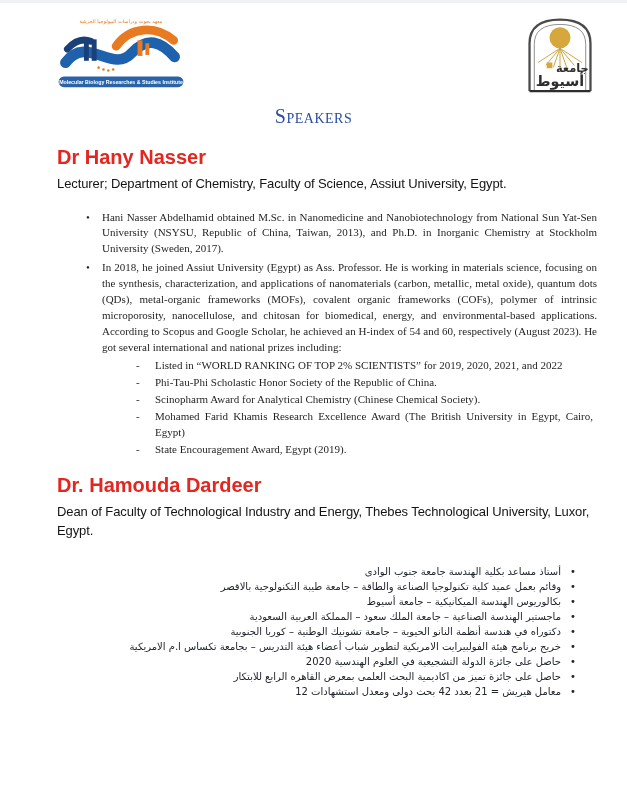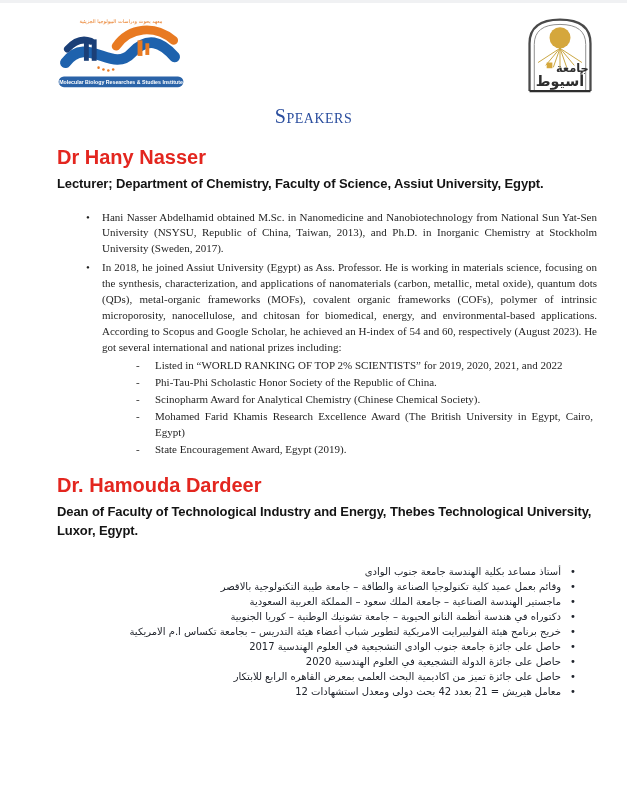--- a/index.html
+++ b/index.html
@@ -23,21 +23,21 @@
   }
 
   
   .content { padding:2px 30px 0 57px; }
 
   .speaker-name {
     font-family:"Liberation Sans", sans-serif; font-weight:700;
     font-size:20px; color:#e3261f; margin:16px 0 5px;
   }
   .speaker-role {
-    font-family:"Liberation Sans", sans-serif; font-weight:700;
+    font-family:"Liberation Sans", sans-serif; font-weight:400;
     font-size:13px; letter-spacing:-0.1px; color:#141414; line-height:1.5;
     margin:0 0 6px;
   }
 
   .blist { list-style:none; margin:16px 0 0 28px; padding:0;
            font-size:11px; line-height:1.45; }
   .blist > li { position:relative; padding-left:17px; text-align:justify; margin-bottom:3px; }
   .blist > li::before { content:"\2022"; position:absolute; left:1px; }
 
   .dlist { list-style:none; margin:2px 4px 0 32px; padding:0; }
@@ -127,24 +127,24 @@
       </ul>
     </section>
 
     <section>
       <div class="speaker-name" style="">Dr. Hamouda Dardeer</div>
       <div class="speaker-role">Dean of Faculty of Technological Industry and Energy, Thebes Technological University, Luxor, Egypt.</div>
 
       <ul class="alist" dir="rtl" lang="ar">
         <li>أستاذ مساعد بكلية الهندسة جامعة جنوب الوادى</li>
         <li>وقائم بعمل عميد كلية تكنولوجيا الصناعة والطاقة – جامعة طيبة التكنولوجية بالاقصر</li>
+        <li>بكالوريوس الهندسة الميكانيكية – جامعة أسيوط</li>
         <li>ماجستير الهندسة الصناعية – جامعة الملك سعود – المملكة العربية السعودية</li>
         <li>دكتوراه في هندسة أنظمة النانو الحيوية – جامعة تشونيك الوطنية – كوريا الجنوبية</li>
         <li>خريج برنامج هيئة الفولبيرايت الامريكية لتطوير شباب أعضاء هيئة التدريس – بجامعة تكساس ا.م الامريكية</li>
-        <li>حاصل على جائزة جامعة جنوب الوادى التشجيعية في العلوم الهندسية 2017</li>
         <li>حاصل على جائزة الدولة التشجيعية في العلوم الهندسية 2020</li>
         <li>حاصل على جائزة تميز من اكاديمية البحث العلمى بمعرض القاهره الرابع للابتكار</li>
         <li>معامل هيريش = 21 بعدد 42 بحث دولى ومعدل استشهادات 12</li>
       </ul>
     </section>
 
   </div>
 </div>
 
 </body></html>

